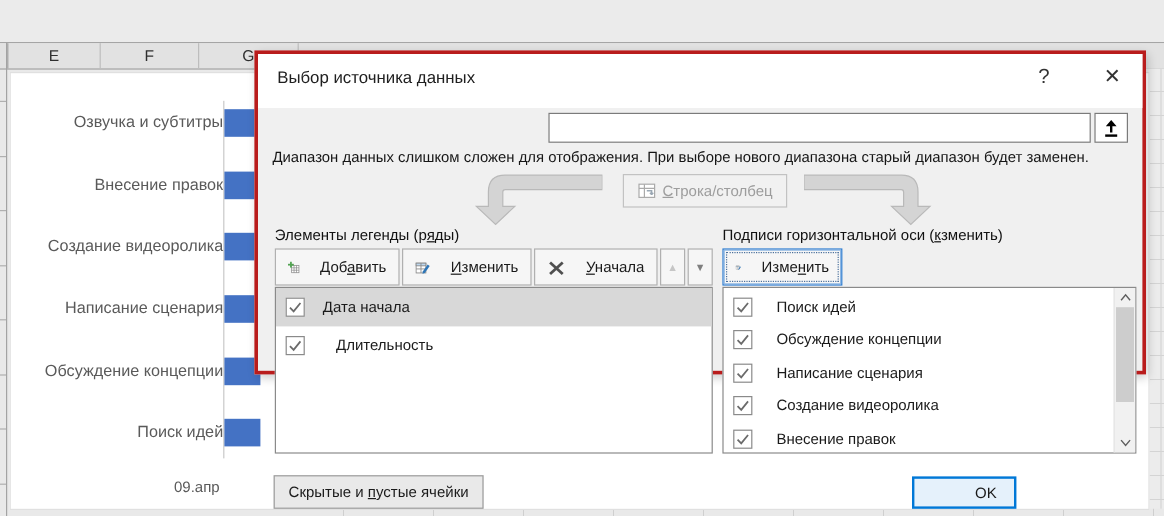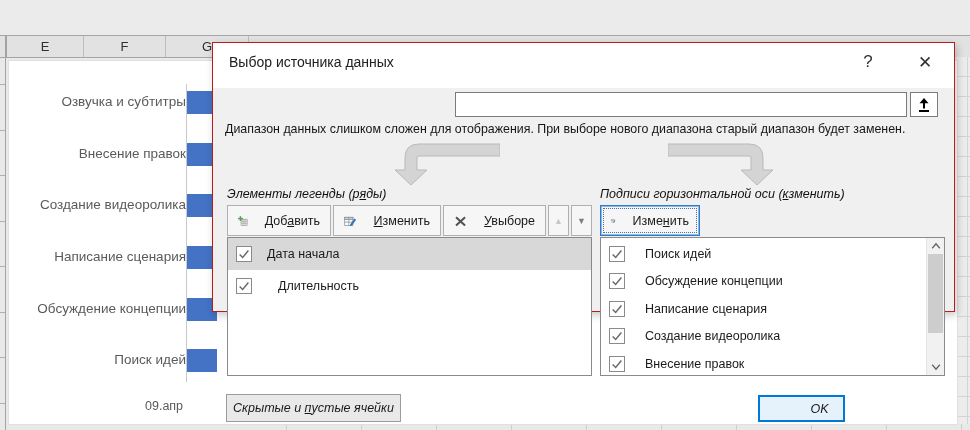--- a/index.html
+++ b/index.html
@@ -18,53 +18,53 @@
   .bottom-grid{position:absolute;left:212px;top:424px;width:758px;height:6px;background:#e9e9e9;
     background-image:repeating-linear-gradient(to right,transparent 0 74px,#cfcfcf 74px 75px);}
   
   .chart{position:absolute;left:8px;top:60px;width:948px;height:363px;background:#ffffff;border:1px solid #e0e0e0;}
   .cat-label{position:absolute;left:0;width:177px;text-align:right;font-size:13.5px;color:#5a5a5a;line-height:16px;}
   .axis-line{position:absolute;left:177px;top:23px;width:1px;height:298px;background:#c9c9c9;}
   .bar{position:absolute;left:178px;width:30px;height:23px;}
   .x-tick{position:absolute;left:136px;top:338px;width:70px;text-align:left;font-size:12.5px;color:#5a5a5a;}
   
   .dialog{position:absolute;left:212px;top:42px;width:743px;height:270px;background:#f0f0f0;
-          border:1px solid #b91c1c;box-shadow:2px 3px 8px rgba(0,0,0,.22);box-sizing:border-box;}
+          border:3px solid #b91c1c;box-shadow:2px 3px 8px rgba(0,0,0,.22);box-sizing:border-box;}
   .titlebar{position:absolute;left:0;top:0;width:100%;height:45px;background:#ffffff;}
   .dlg-title{position:absolute;left:16px;top:11px;font-size:14px;color:#202020;}
   .cap-btn{position:absolute;top:4px;width:30px;height:30px;display:flex;align-items:center;justify-content:center;
            font-size:17px;color:#333;cursor:default;}
   .range-label{position:absolute;left:15px;top:54px;font-size:12.5px;}
   .range-input{position:absolute;left:242px;top:49px;width:452px;height:25px;box-sizing:border-box;
                border:1px solid #7b7b7b;background:#fff;font-size:12.5px;padding:2px 4px;outline:none;}
   .collapse-btn{position:absolute;left:697px;top:49px;width:28px;height:25px;box-sizing:border-box;
                 border:1px solid #7b7b7b;background:#fff;display:flex;align-items:center;justify-content:center;padding:0;}
   .warning{position:absolute;left:12px;top:79px;width:722px;font-size:12.4px;color:#161616;}
   .arrow-svg{position:absolute;top:97px;}
   .switch-btn{position:absolute;left:304px;top:100px;width:137px;height:28px;box-sizing:border-box;
               border:1px solid #c2c2c2;background:#f1f1f1;color:#9d9d9d;font-size:12.5px;
               display:flex;align-items:center;justify-content:center;gap:5px;padding:0;}
-  .sec-title{position:absolute;top:144px;font-size:12.5px;color:#111;font-style:italic;}
+  .sec-title{position:absolute;top:144px;font-size:12.5px;color:#111;}
   .toolbar{position:absolute;top:162px;height:31px;display:flex;gap:2px;}
   .tb-btn{height:31px;box-sizing:border-box;border:1px solid #b0b0b0;background:#f6f6f6;font-size:12.5px;color:#1a1a1a;
           display:flex;align-items:center;justify-content:center;gap:17px;padding:0 10px;}
   .spin-btn{width:21px;padding:0;font-size:9px;}
   .focused-btn{border:1px solid #2b7bd0;box-shadow:inset 0 0 0 1px #8fb8e4;outline:1px dotted #4a6f9b;outline-offset:-4px;}
   .listbox{position:absolute;top:194px;height:139px;background:#fff;border:1px solid #8a8a8a;box-sizing:border-box;}
   .lrow{display:flex;align-items:center;gap:0;}
   .lrow .cb{margin-left:8px;}
   .row-selected{background:#d8d8d8;text-align:right;}
   .cb{width:16px;height:16px;box-sizing:border-box;background:#fff;border:1px solid #8a8a8a;
       display:flex;align-items:center;justify-content:center;flex:0 0 auto;}
   .item-text{font-size:12.5px;color:#1a1a1a;}
   .scrollbar{position:absolute;right:0;top:0;bottom:0;width:17px;background:#f1f1f1;border-left:1px solid #e4e4e4;}
   .scroll-arrow{position:absolute;left:0;width:17px;height:16px;display:flex;align-items:center;justify-content:center;}
   .scroll-thumb{position:absolute;left:1px;top:16px;width:15px;height:79px;background:#cdcdcd;}
   .footer-btn{position:absolute;box-sizing:border-box;border:1px solid #9c9c9c;background:#e9e9e9;
-              font-size:12.5px;color:#1a1a1a;display:flex;align-items:center;justify-content:center;padding:0;font-style:italic;}
+              font-size:12.5px;color:#1a1a1a;display:flex;align-items:center;justify-content:center;padding:0;}
   .ok-btn{border:2px solid #0078d7;background:#e5f1fb;padding-left:36px;}
   .ac{text-decoration:underline;}
   button{font-family:inherit;}
 </style>
 </head>
 <body>
 
 <div id="screen">
 
   <div class="top-strip"></div>
@@ -126,20 +126,30 @@
     </button>
 
     <div class="warning">Диапазон данных слишком сложен для отображения. При выборе нового диапазона старый диапазон будет заменен.</div>
 
     <svg class="arrow-svg" style="left:172px" width="115" height="46" viewBox="0 0 115 46">
       <path d="M115 4 L34 4 Q20 4 20 18 L20 30 L10 30 L26 45 L42 30 L32 30 L32 18 Q32 16 34 16 L115 16 Z" fill="#d4d4d4" stroke="#b9b9b9" stroke-width="1"></path>
     </svg>
     <svg class="arrow-svg" style="left:455px" width="115" height="46" viewBox="0 0 115 46">
       <path d="M0 4 L81 4 Q95 4 95 18 L95 30 L105 30 L89 45 L73 30 L83 30 L83 18 Q83 16 81 16 L0 16 Z" fill="#d4d4d4" stroke="#b9b9b9" stroke-width="1"></path>
     </svg>
+    <button class="switch-btn" disabled="">
+      <svg width="16" height="16" viewBox="0 0 16 16">
+        <rect x="1.5" y="2.5" width="13" height="11" fill="#fff" stroke="#aaa"></rect>
+        <line x1="1.5" y1="6" x2="14.5" y2="6" stroke="#aaa"></line>
+        <line x1="6" y1="2.5" x2="6" y2="13.5" stroke="#aaa"></line>
+        <path d="M8 8 L12 8 L12 11" fill="none" stroke="#9aa7b3" stroke-width="1.3"></path>
+        <path d="M12 11 L10.6 9.6 M12 11 L13.4 9.6" fill="none" stroke="#9aa7b3" stroke-width="1.3"></path>
+      </svg>
+      <span><span></span><span class="ac">С</span><span>трока/столбец</span></span>
+    </button>
 
     <div class="sec-title" style="left:14px">
       <span>Элементы легенды (р</span><span class="ac">я</span><span>ды)</span>
     </div>
     <div class="toolbar" style="left:14px;width:365px;">
       <button class="tb-btn" style="width:104px;">
         <svg width="16" height="16" viewBox="0 0 16 16">
           <rect x="5" y="5" width="10" height="10" fill="#fff" stroke="#8a8a8a"></rect>
           <line x1="5" y1="8.3" x2="15" y2="8.3" stroke="#8a8a8a"></line>
             <line x1="5" y1="11.6" x2="15" y2="11.6" stroke="#8a8a8a"></line>
@@ -158,21 +168,21 @@
           <line x1="6.5" y1="3" x2="6.5" y2="14" stroke="#8a8a8a"></line>
           <path d="M8.5 12.5 L14 4.5 L16.3 6.2 L10.8 14.2 L8.2 14.8 Z" fill="#2e75b6"></path>
         </svg>
         <span><span></span><span class="ac">И</span><span>зменить</span></span>
       </button>
       <button class="tb-btn" style="width:103px;">
         <svg width="16" height="16" viewBox="0 0 16 16">
           <line x1="2.5" y1="3.5" x2="13.5" y2="13.5" stroke="#4f4f4f" stroke-width="2.4"></line>
           <line x1="13.5" y1="3.5" x2="2.5" y2="13.5" stroke="#4f4f4f" stroke-width="2.4"></line>
         </svg>
-        <span><span></span><span class="ac">У</span><span>выборе</span></span>
+        <span><span></span><span class="ac">У</span><span>начала</span></span>
       </button>
       <button class="tb-btn spin-btn" style="color:#c6c6c6;">
           <span>▲</span>
         </button>
       <button class="tb-btn spin-btn" style="color:#7f7f7f;">
           <span>▼</span>
         </button>
     </div>
     <div class="listbox" style="left:14px;width:365px;">
       <div class="lrow row-selected" style="height:32px;">

